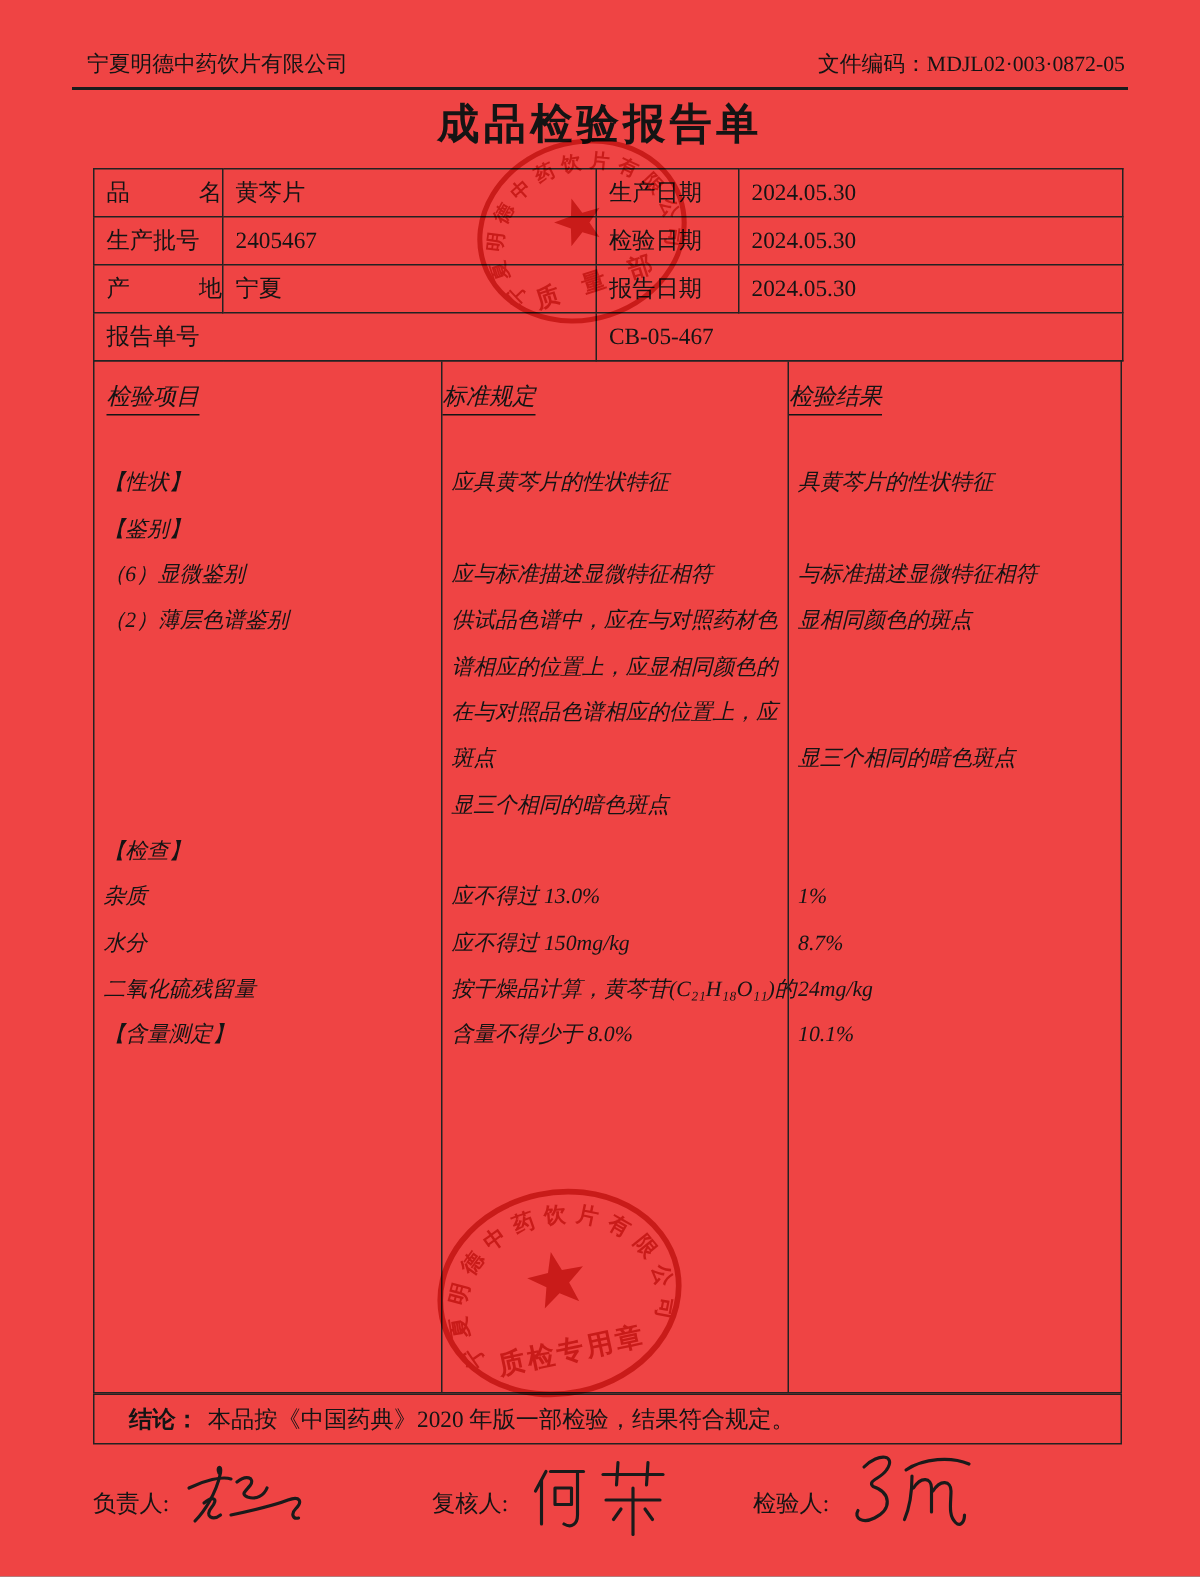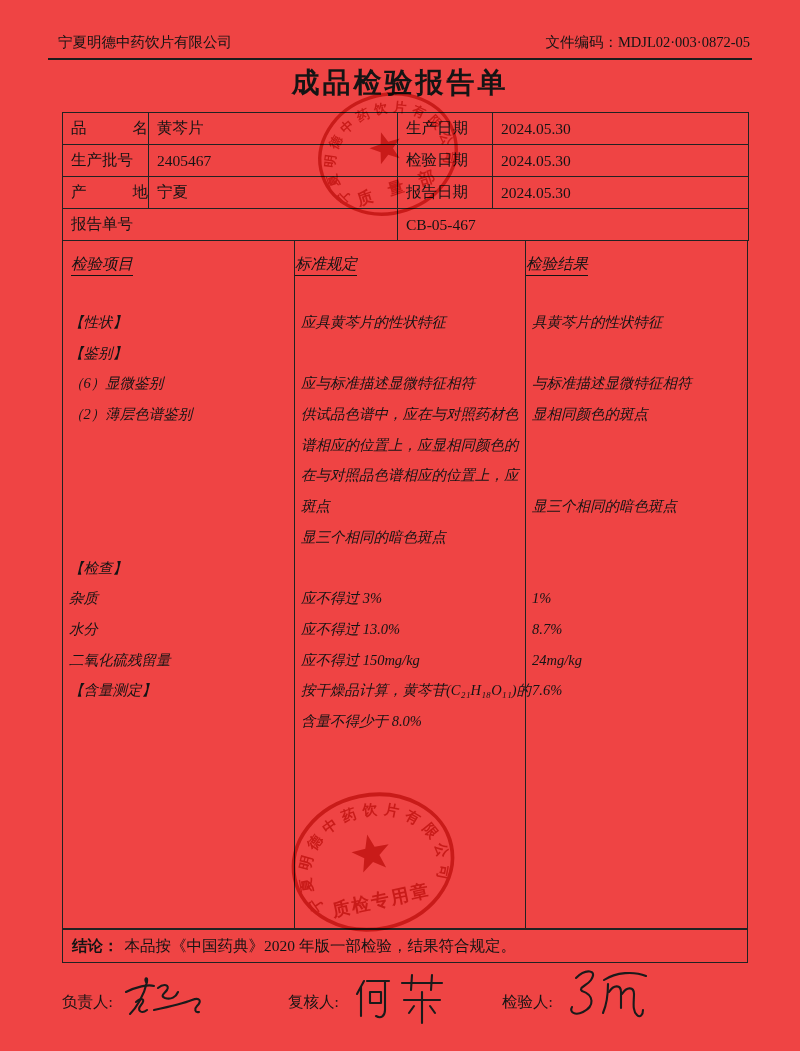--- a/index.html
+++ b/index.html
@@ -48,21 +48,21 @@
   .mhead span{ border-bottom:1.4px solid #141414; padding-bottom:3px; }
   .mlines .tline{
     height:30.7px; line-height:30.7px; padding:0 6px;
     font-size:14.5px; white-space:nowrap;
   }
 
   
   .conclusion{
     position:absolute; left:62px; top:929px; width:686px; height:34px;
     border:1.8px solid #222; display:flex; align-items:center;
-    font-size:15.5px; padding-left:9px; background:transparent;
+    font-size:15.5px; padding-left:23px; background:transparent;
   }
   .conclusion .clabel{ font-weight:bold; margin-right:6px; }
 
   
   .signatures{ position:absolute; left:62px; top:968px; width:700px; height:70px; font-size:15.5px; }
   .sig-label{ position:absolute; top:24px; white-space:nowrap; }
   .sig-svg{ position:absolute; }
   .sig-svg path{ fill:none; stroke:#1a1a1a; stroke-width:2.1; stroke-linecap:round; stroke-linejoin:round; }
 
   
@@ -139,21 +139,20 @@
       <div class="mlines">
           <div class="tline">应具黄芩片的性状特征</div>
           <div class="tline">&nbsp;</div>
           <div class="tline">应与标准描述显微特征相符</div>
           <div class="tline">供试品色谱中，应在与对照药材色</div>
           <div class="tline">谱相应的位置上，应显相同颜色的</div>
           <div class="tline">在与对照品色谱相应的位置上，应</div>
           <div class="tline">斑点</div>
           <div class="tline">显三个相同的暗色斑点</div>
           <div class="tline">&nbsp;</div>
-          <div class="tline">应不得过 3%</div>
           <div class="tline">应不得过 13.0%</div>
           <div class="tline">应不得过 150mg/kg</div>
           <div class="tline">按干燥品计算，黄芩苷(C₂₁H₁₈O₁₁)的</div>
           <div class="tline">含量不得少于 8.0%</div>
         </div>
     </div>
     <div class="mcol mcol-result">
       <div class="mhead center"><span>检验结果</span></div>
       <div class="mlines">
           <div class="tline">具黄芩片的性状特征</div>
@@ -161,21 +160,21 @@
           <div class="tline">与标准描述显微特征相符</div>
           <div class="tline">显相同颜色的斑点</div>
           <div class="tline">&nbsp;</div>
           <div class="tline">&nbsp;</div>
           <div class="tline">显三个相同的暗色斑点</div>
           <div class="tline">&nbsp;</div>
           <div class="tline">&nbsp;</div>
           <div class="tline">1%</div>
           <div class="tline">8.7%</div>
           <div class="tline">24mg/kg</div>
-          <div class="tline">7.6%</div>
+          <div class="tline">10.1%</div>
           <div class="tline">&nbsp;</div>
         </div>
     </div>
   </div>
 
   <div class="conclusion">
     <span class="clabel">结论：</span>
     <span>本品按《中国药典》2020 年版一部检验，结果符合规定。</span>
   </div>
 

